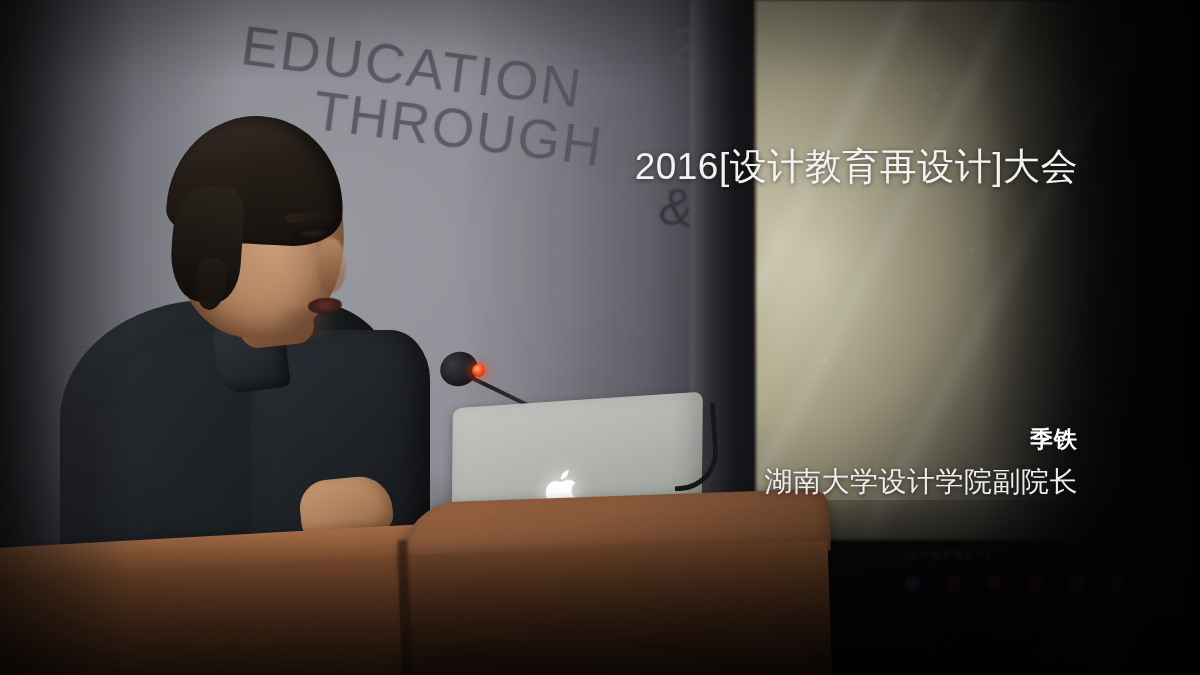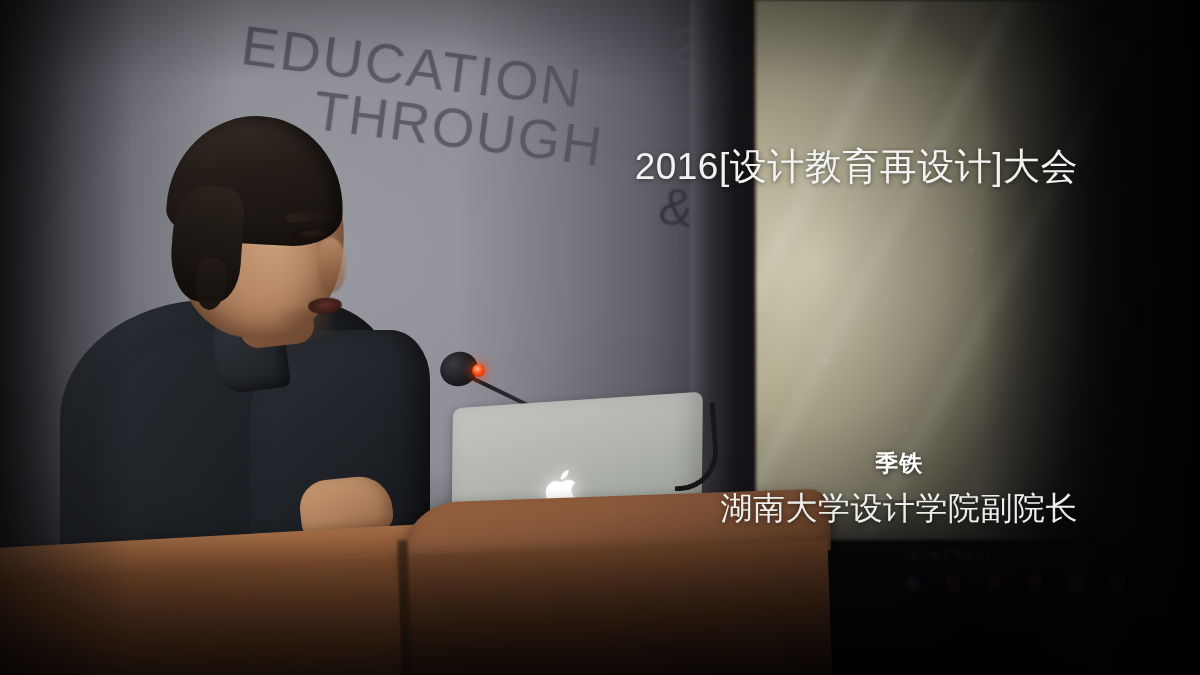--- a/index.html
+++ b/index.html
@@ -360,34 +360,34 @@
     margin-top:6px;
     font-size:43px;
     font-weight:700;
     color:#ffffff;
     letter-spacing:1.5px;
     line-height:1.1;
     text-shadow:0 1px 6px rgba(0,0,0,.6);
     white-space:nowrap;
   }
   .ov-speaker-block {
-    position:absolute; right:122px; top:448px;
-    text-align:center;
+    position:absolute; right:122px; top:424px;
+    text-align:right;
   }
   #ov-speaker-name {
     font-size:23px;
     font-weight:700;
     color:#ffffff;
     letter-spacing:1px;
     text-shadow:0 1px 5px rgba(0,0,0,.65);
     white-space:nowrap;
   }
   #ov-speaker-role {
     margin-top:8px;
-    font-size:32px;
+    font-size:28px;
     font-weight:400;
     color:#ededeb;
     letter-spacing:.5px;
     text-shadow:0 1px 5px rgba(0,0,0,.65);
     white-space:nowrap;
   }
 </style>
 </head>
 <body>
 

